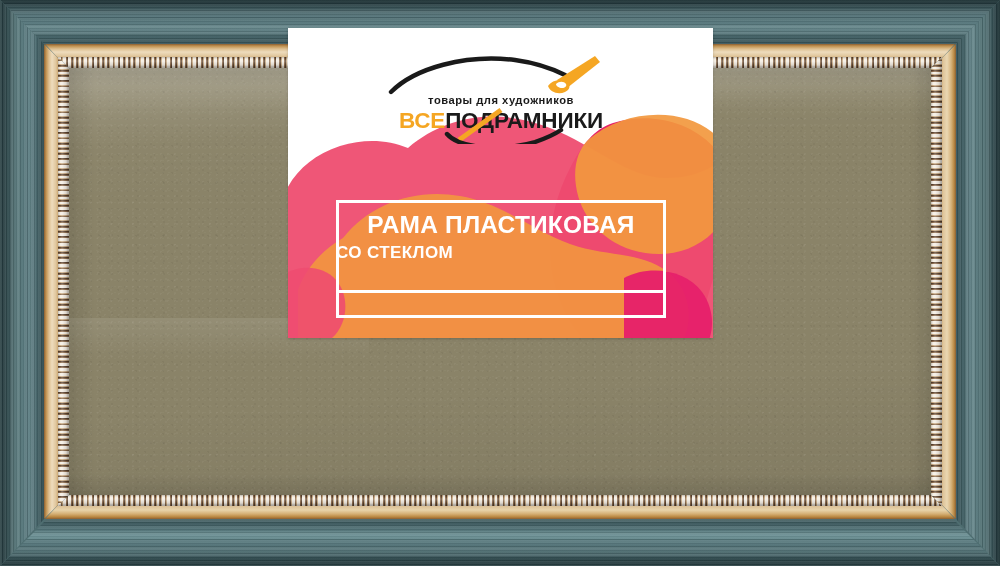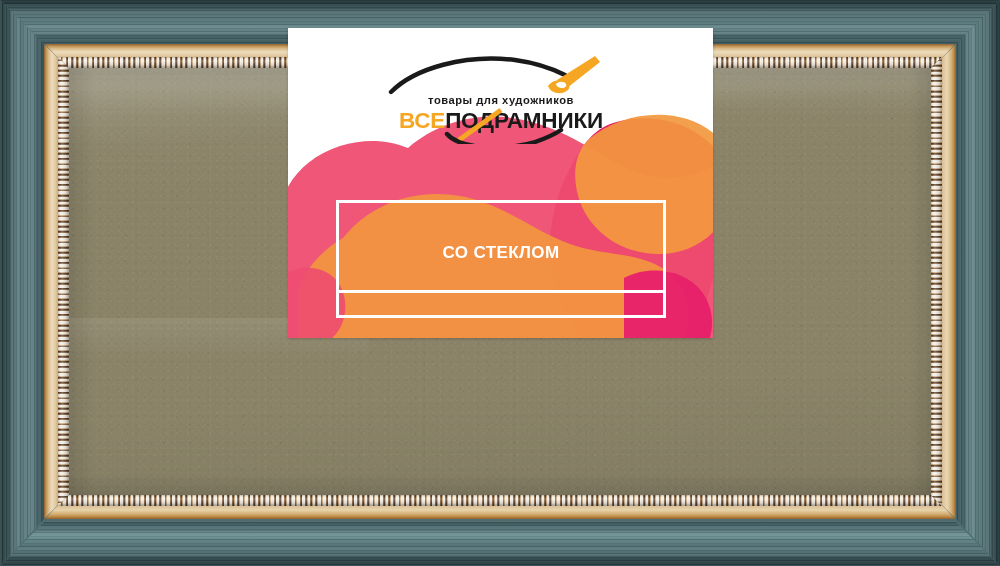--- a/index.html
+++ b/index.html
@@ -194,21 +194,21 @@
     text-align:center;
     color:#ffffff;
     font-weight:bold;
     font-size:24.5px;
     letter-spacing:0.2px;
     line-height:1;
     white-space:nowrap;
   }
   .spec-sub{
     position:absolute;left:48px;top:216px;width:330px;
-    text-align:center;
+    text-align:left;
     color:#ffffff;
     font-weight:bold;
     font-size:17px;
     letter-spacing:0.4px;
     line-height:1;
   }
   .spec-size{
     position:absolute;left:48px;top:275px;width:330px;
     text-align:center;
     color:#ffffff;
@@ -327,16 +327,17 @@
         </text>
 
         <path d="M78 92 L120 62" stroke="#f5a623" stroke-width="5" fill="none"></path>
 
         <path d="M66 86 C78 100 118 104 154 94 C166 90 174 86 180 82" stroke="#1a1a1a" stroke-width="4.4" fill="none" stroke-linecap="round"></path>
       </svg>
     </div>
 
     <div class="spec-box"></div>
     <div class="spec-divider"></div>
+    <div class="spec-title">РАМА ПЛАСТИКОВАЯ</div>
     <div class="spec-sub">СО СТЕКЛОМ</div>
   </div>
 
 </div>
 
 </body></html>

